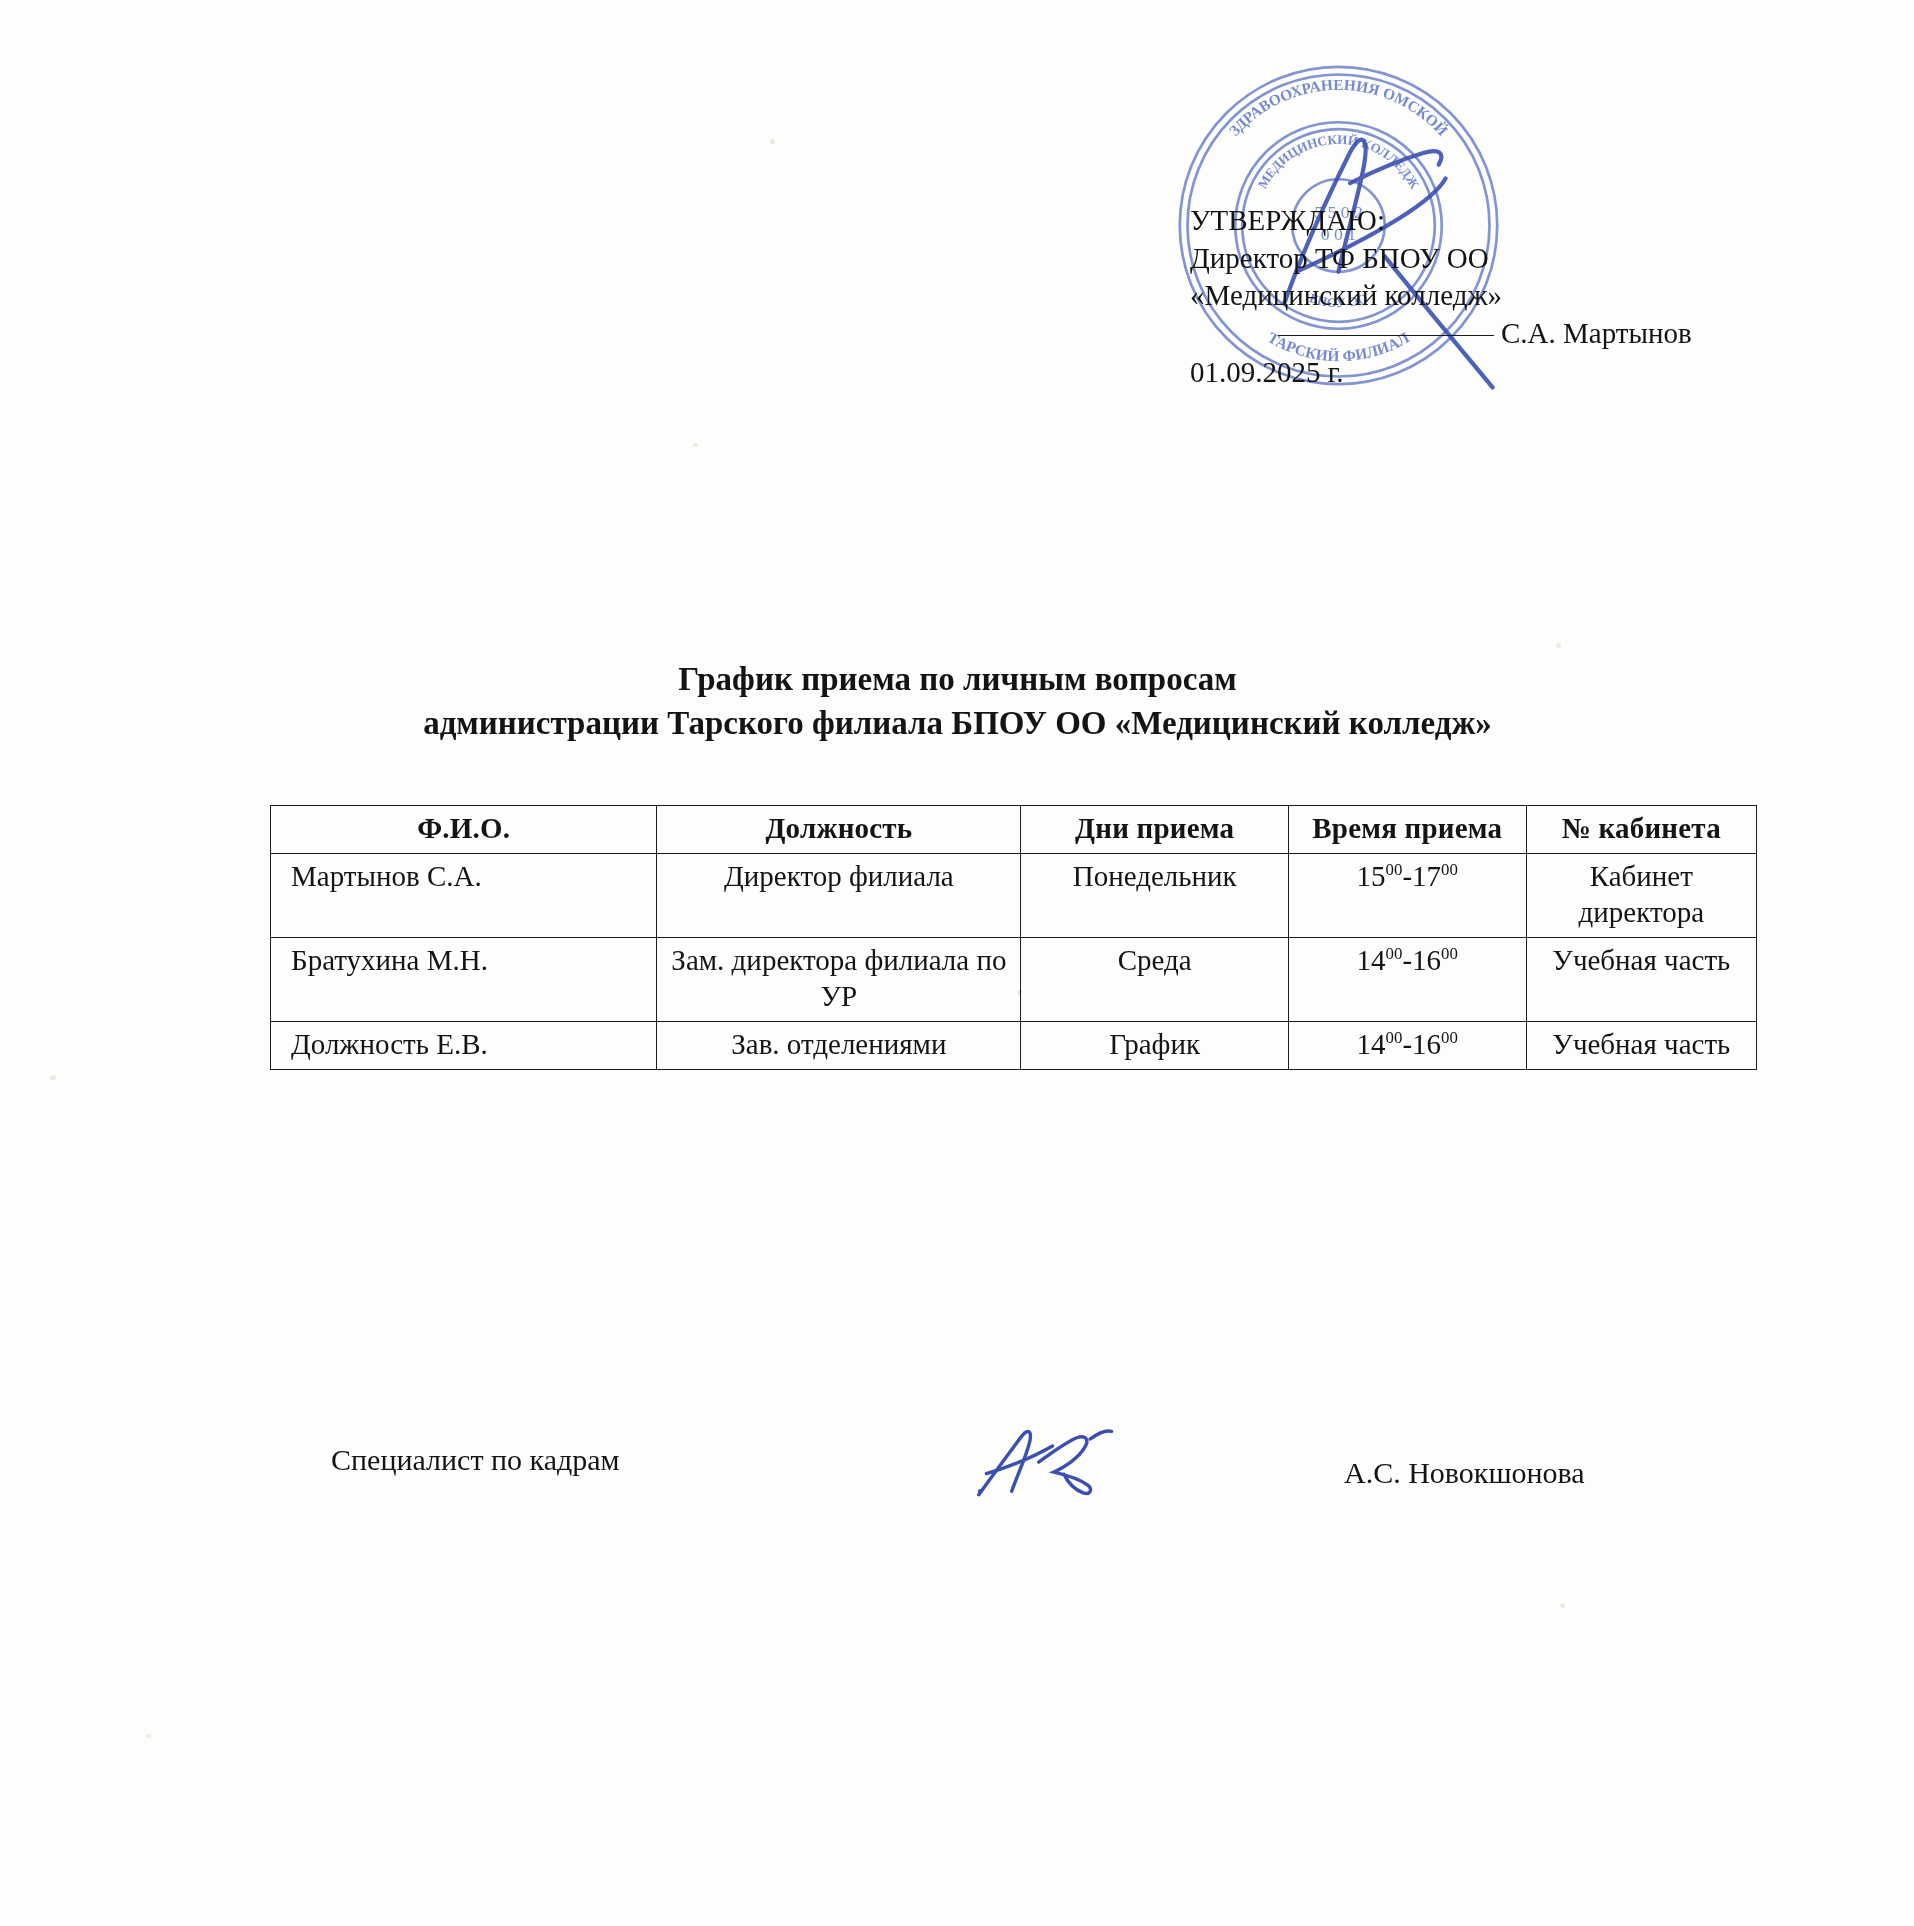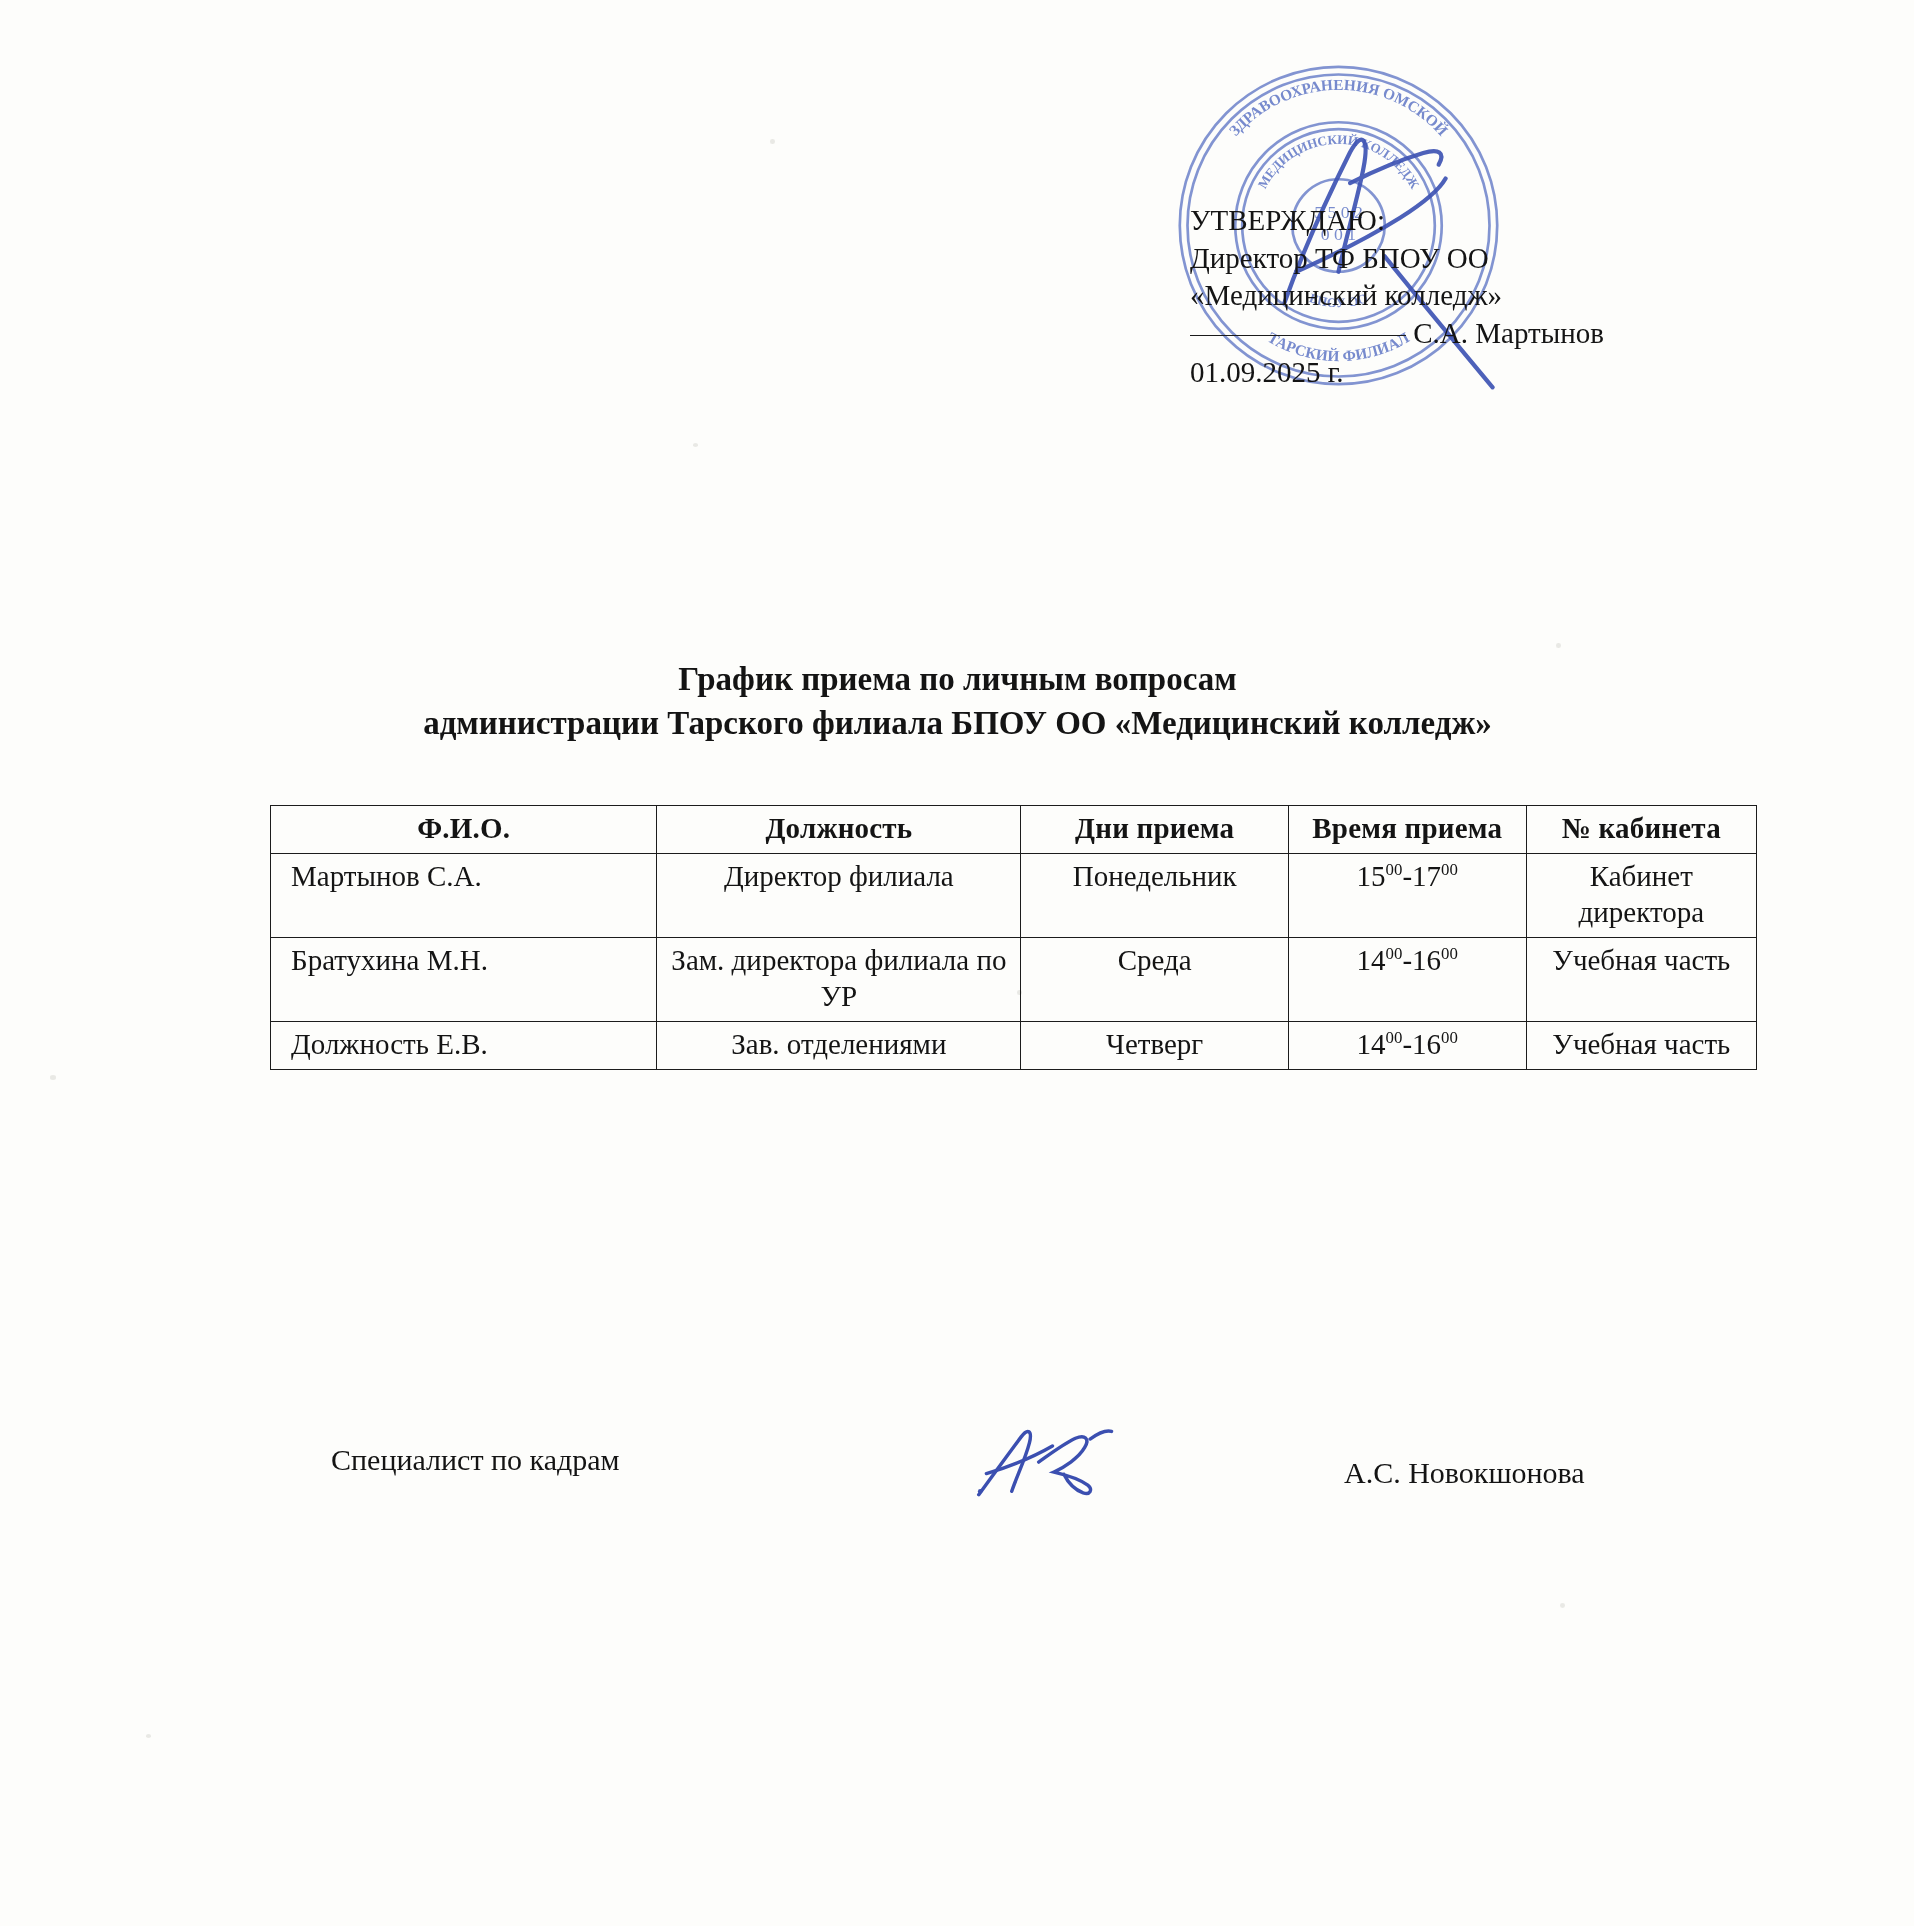--- a/index.html
+++ b/index.html
@@ -29,21 +29,21 @@
     position: absolute;
     left: 1190px;
     top: 154px;
     width: 601px;
     font-size: 29px;
     line-height: 1.30;
     margin-top: 48px;
   }
   .approval div { white-space: nowrap; }
   .approval .name-line {
-    text-align: left;
+    text-align: center;
     padding-right: 11.6px;
   }
   .approval .sig-rule {
     display: inline-block;
     width: 216px;
     border-bottom: 1.5px solid #1b1b1b;
     height: 0;
     position: relative;
     top: -7px;
   }
@@ -238,21 +238,21 @@
         <tr>
           <td class="left">Братухина М.Н.</td>
           <td>Зам. директора филиала по УР</td>
           <td>Среда</td>
           <td><span>14</span><sup>00</sup>-<span>16</span><sup>00</sup></td>
           <td>Учебная часть</td>
         </tr>
         <tr>
           <td class="left">Должность Е.В.</td>
           <td>Зав. отделениями</td>
-          <td>Четверг</td>
+          <td>График</td>
           <td><span>14</span><sup>00</sup>-<span>16</span><sup>00</sup></td>
           <td>Учебная часть</td>
         </tr>
       </tbody>
     </table>
   </div>
 
   <div class="footer">
     <div class="role">Специалист по кадрам</div>
     <svg class="sig" viewBox="0 0 420 250">

